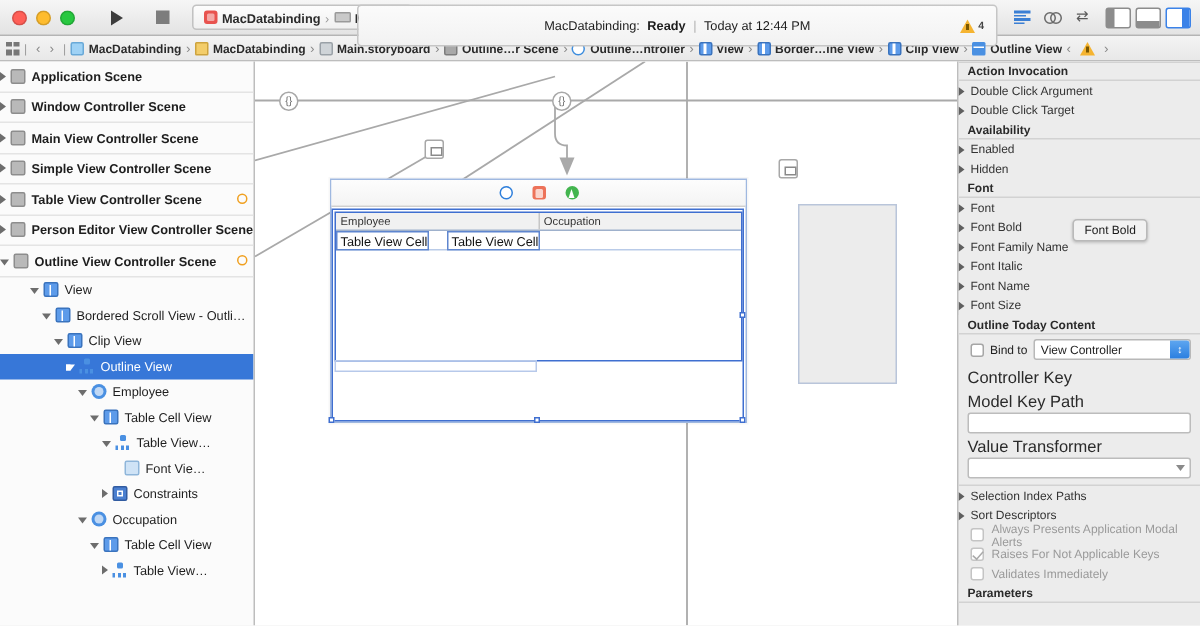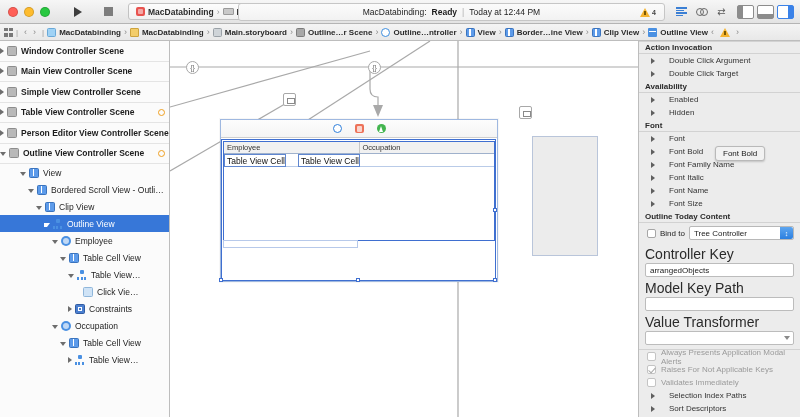--- a/index.html
+++ b/index.html
@@ -36,21 +36,21 @@
     margin-left:6px; height:17px; display:flex; align-items:center; gap:3px;
     padding:0 7px; border:1px solid #c2c2c2; border-radius:3px;
     background:linear-gradient(#fdfdfd,#f0f0f0); font-size:8.5px; font-weight:bold; color:#2b2b2b;
   }
   .scheme .sep { color:#999; font-weight:normal; }
   .appicon { width:9px;height:9px; background:#e8534f; border-radius:2px; position:relative;}
   .appicon:after{content:"";position:absolute;inset:2px;background:#fff;border-radius:1px;opacity:.5;}
   .maciconsm { width:11px;height:7px;background:#c9c9c9;border:1px solid #9a9a9a;border-radius:1px; }
 
   .statusbar {
-    position:absolute; left:238px; right:135px; top:3px; height:18px;
+    position:absolute; left:238px; right:135px; top:3px; height:28px;
     background:linear-gradient(#fbfbfb,#f2f2f2);
     border:1px solid #c6c6c6; border-radius:3px;
     display:flex; align-items:center; justify-content:center; gap:5px; font-size:8.5px;text-align:right;
   }
   .statusbar .b { font-weight:bold; }
   .statusbar .vsep { color:#b0b0b0; }
   .warnbox { position:absolute; right:8px; display:flex; align-items:center; gap:2px; }
   .warn-tri {
     width:0;height:0;border-left:5px solid transparent;border-right:5px solid transparent;
     border-bottom:9px solid #f5b431; position:relative;
@@ -183,24 +183,24 @@
   
   .inspector {
     width:162px; flex:0 0 162px; background:#ececec;
     border-left:1px solid #bdbdbd; overflow:hidden; position:relative;
     font-size:8px; color:#222;
   }
   .sechdr { height:13px; display:flex; align-items:center; padding-left:6px;
     font-weight:bold; font-size:8px; color:#2a2a2a;
     border-bottom:1px solid #d2d2d2; background:#ececec; }
   .sechdr.top { border-top:1px solid #d2d2d2; }
-  .irow { height:13px; display:flex; align-items:center; padding-left:12px; gap:14px; color:#333; }
+  .irow { height:13px; display:flex; align-items:center; gap:4px; color:#333; }
   .dtri { width:0;height:0;border-left:4px solid #5f5f5f;border-top:3px solid transparent;border-bottom:3px solid transparent; flex:0 0 auto;}
   .dtri.open { border-left:3.5px solid transparent;border-right:3.5px solid transparent;border-top:4.5px solid #5f5f5f;border-bottom:0;}
-  .fieldlbl { padding:3px 6px 1px 6px; font-size:14px; color:#2a2a2a; }
+  .fieldlbl { padding:3px 6px 1px 6px; font-size:11px; color:#2a2a2a; }
   .tfield { margin:0 6px; height:14px; background:#fff; border:1px solid #bcbcbc; border-radius:2px;
     display:flex; align-items:center; padding:0 4px; font-size:8px; color:#1a1a1a; }
   .combo { margin:0 6px; height:14px; background:#fff; border:1px solid #bcbcbc; border-radius:2px; position:relative; }
   .combo .car { position:absolute; right:3px; top:4px; width:0;height:0;
     border-left:3px solid transparent;border-right:3px solid transparent;border-top:4px solid #8a8a8a; }
   .bindrow { display:flex; align-items:center; gap:4px; padding:3px 6px 3px 8px; }
   .chk { width:9px;height:9px;border:1px solid #a6a6a6;border-radius:2px;background:#fff;flex:0 0 auto;position:relative;}
   .chk.on:after{content:"";position:absolute;left:2px;top:0px;width:3px;height:6px;border:solid #555;border-width:0 1.4px 1.4px 0;transform:rotate(42deg);}
   .popbtn { flex:1; height:14px; background:#fff; border:1px solid #b8b8b8; border-radius:2px;
     display:flex; align-items:center; padding-left:4px; font-size:8px; position:relative; }
@@ -342,20 +342,25 @@
     <span class="jb-chev">›</span>
   </div>
 
   <div class="main">
 
     <div class="outline">
       <div id="outline-scenes">
           <div class="orow scene">
             <span class="tw"></span>
             <span class="oic scn"></span>
+            <span>Application Scene</span>
+          </div>
+          <div class="orow scene">
+            <span class="tw"></span>
+            <span class="oic scn"></span>
             <span>Window Controller Scene</span>
           </div>
           <div class="orow scene">
             <span class="tw"></span>
             <span class="oic scn"></span>
             <span>Main View Controller Scene</span>
           </div>
           <div class="orow scene">
             <span class="tw"></span>
             <span class="oic scn"></span>
@@ -411,21 +416,21 @@
             <span>Table Cell View</span>
           </div>
           <div class="orow" style="padding-left: 68px;">
             <span class="tw open"></span>
             <span class="oic outlv"></span>
             <span>Table View…</span>
           </div>
           <div class="orow" style="padding-left: 76px;">
             <span class="tw none"></span>
             <span class="oic cell"></span>
-            <span>Click Vie…</span>
+            <span>Font Vie…</span>
           </div>
           <div class="orow" style="padding-left: 68px;">
             <span class="tw"></span>
             <span class="oic cons"></span>
             <span>Constraints</span>
           </div>
           <div class="orow" style="padding-left: 52px;">
             <span class="tw open"></span>
             <span class="oic tree"></span>
             <span>Occupation</span>
@@ -540,58 +545,57 @@
             <span class="dtri"></span>
             <span>Font Size</span>
           </div>
         </div>
 
       <div class="sechdr">Outline Today Content</div>
       <div class="bindrow">
         <span class="chk"></span>
         <span>Bind to</span>
         <span class="popbtn">
-          <span>Tree Controller</span>
+          <span>View Controller</span>
           <span class="blue">↕</span>
         </span>
       </div>
       <div class="fieldlbl">Controller Key</div>
-      <div class="tfield">arrangedObjects</div>
       <div class="fieldlbl">Model Key Path</div>
       <div class="tfield"></div>
       <div class="fieldlbl">Value Transformer</div>
       <div class="combo">
           <span class="car"></span>
         </div>
       <div class="divider"></div>
 
+      <div id="insp-extra">
+          <div class="irow">
+            <span class="dtri"></span>
+            <span>Selection Index Paths</span>
+          </div>
+          <div class="irow">
+            <span class="dtri"></span>
+            <span>Sort Descriptors</span>
+          </div>
+        </div>
       <div id="insp-options">
           <div class="dimrow">
             <span class="chk dim"></span>
             <span>Always Presents Application Modal Alerts</span>
           </div>
           <div class="dimrow">
             <span class="chk dim on"></span>
             <span>Raises For Not Applicable Keys</span>
           </div>
           <div class="dimrow">
             <span class="chk dim"></span>
             <span>Validates Immediately</span>
           </div>
         </div>
-      <div id="insp-extra">
-          <div class="irow">
-            <span class="dtri"></span>
-            <span>Selection Index Paths</span>
-          </div>
-          <div class="irow">
-            <span class="dtri"></span>
-            <span>Sort Descriptors</span>
-          </div>
-        </div>
 
       <div class="sechdr">Parameters</div>
 
       <div class="tooltip">Font Bold</div>
     </div>
 
   </div>
 </div>
 
 </body></html>

